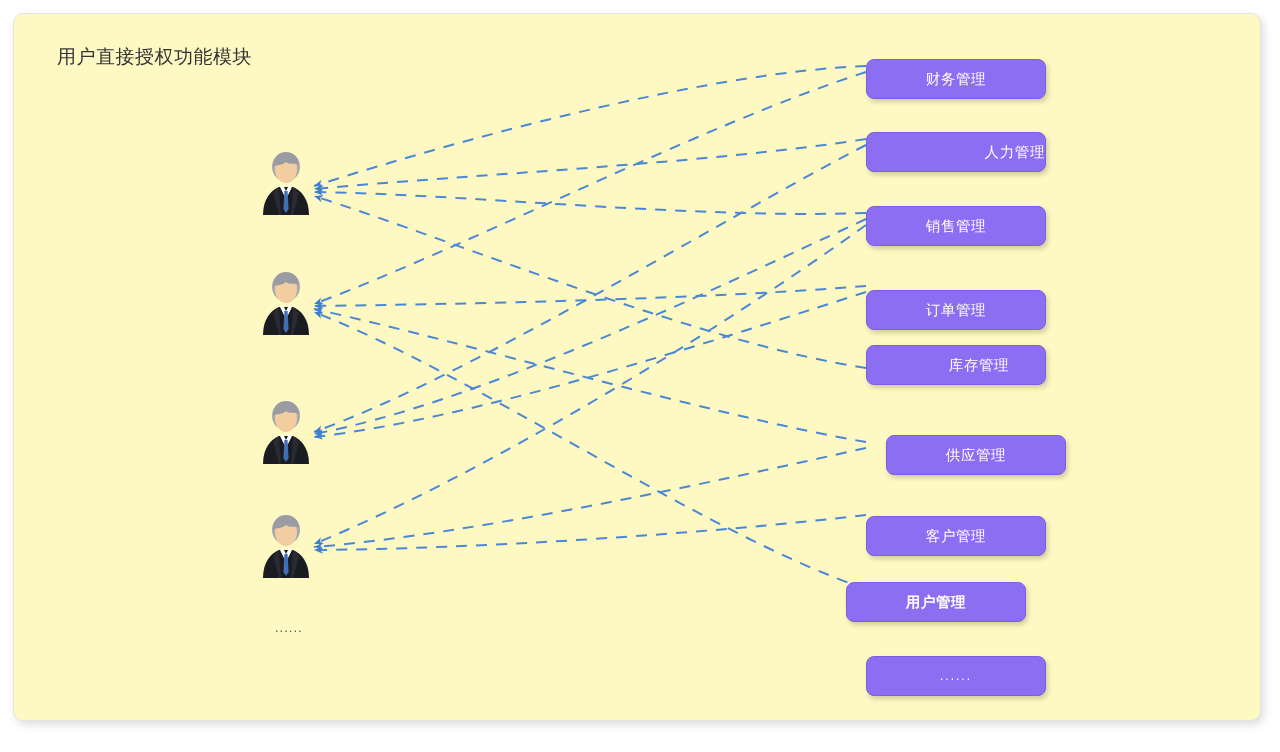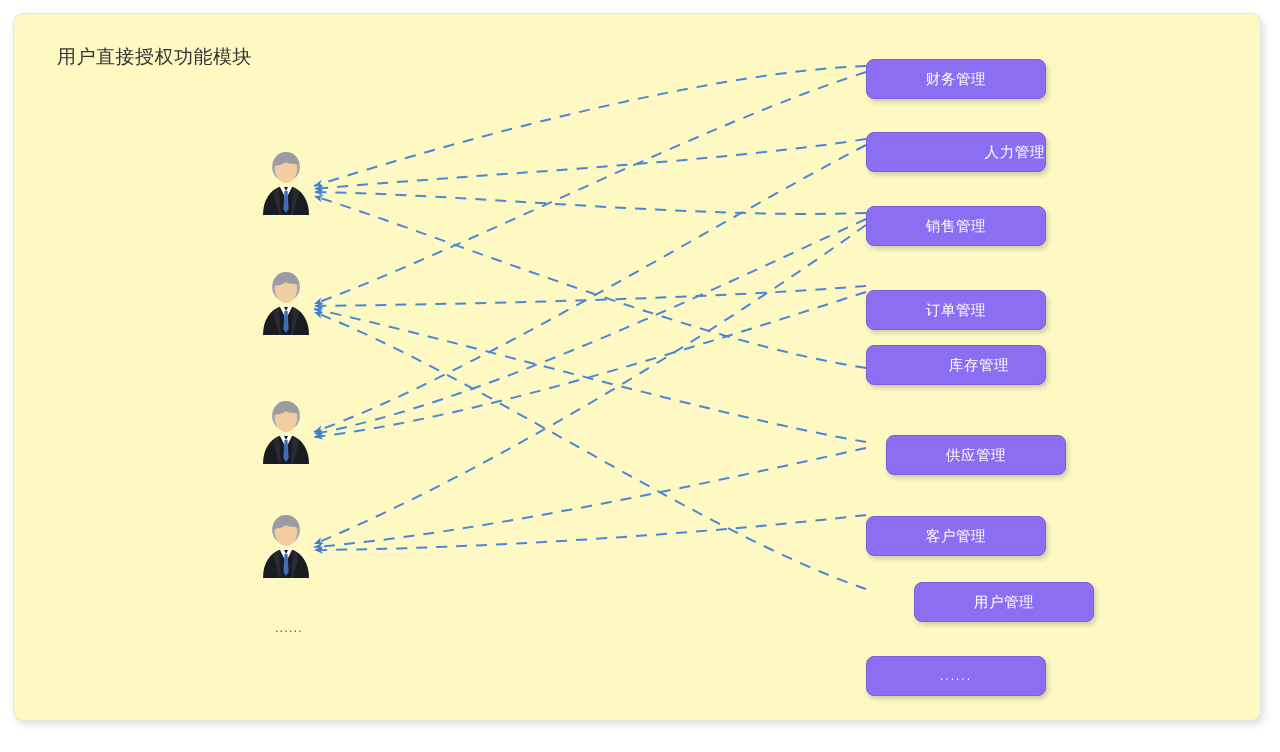--- a/index.html
+++ b/index.html
@@ -207,21 +207,21 @@
     </div>
     <div class="module-box" style="left:852px; top:331px;padding-left:46px;">
       <span>库存管理</span>
     </div>
     <div class="module-box" style="left:852px; top:421px;margin-left:20px;">
       <span>供应管理</span>
     </div>
     <div class="module-box" style="left:852px; top:502px;">
       <span>客户管理</span>
     </div>
-    <div class="module-box" style="left:900px; top:568px;">
+    <div class="module-box" style="left:832px; top:568px;font-weight:bold;">
       <span>用户管理</span>
     </div>
     <div class="module-box is-ellipsis" style="left:852px; top:642px;">
       <span>......</span>
     </div>
 
   </div>
 
 
 </div>

